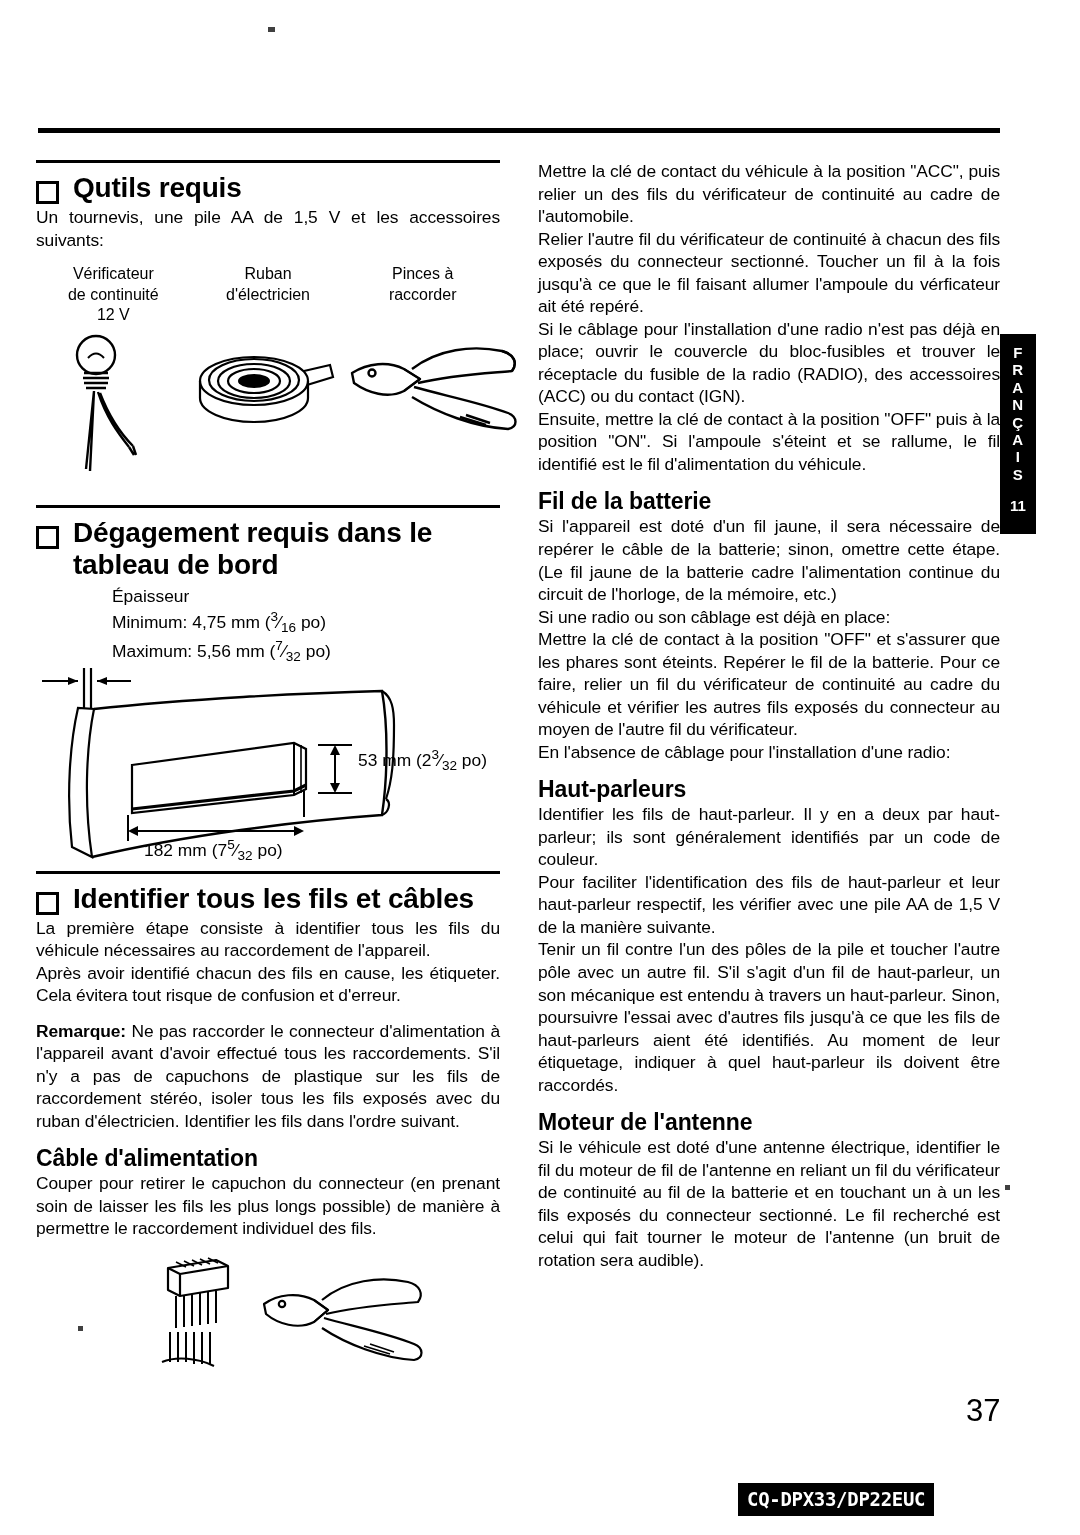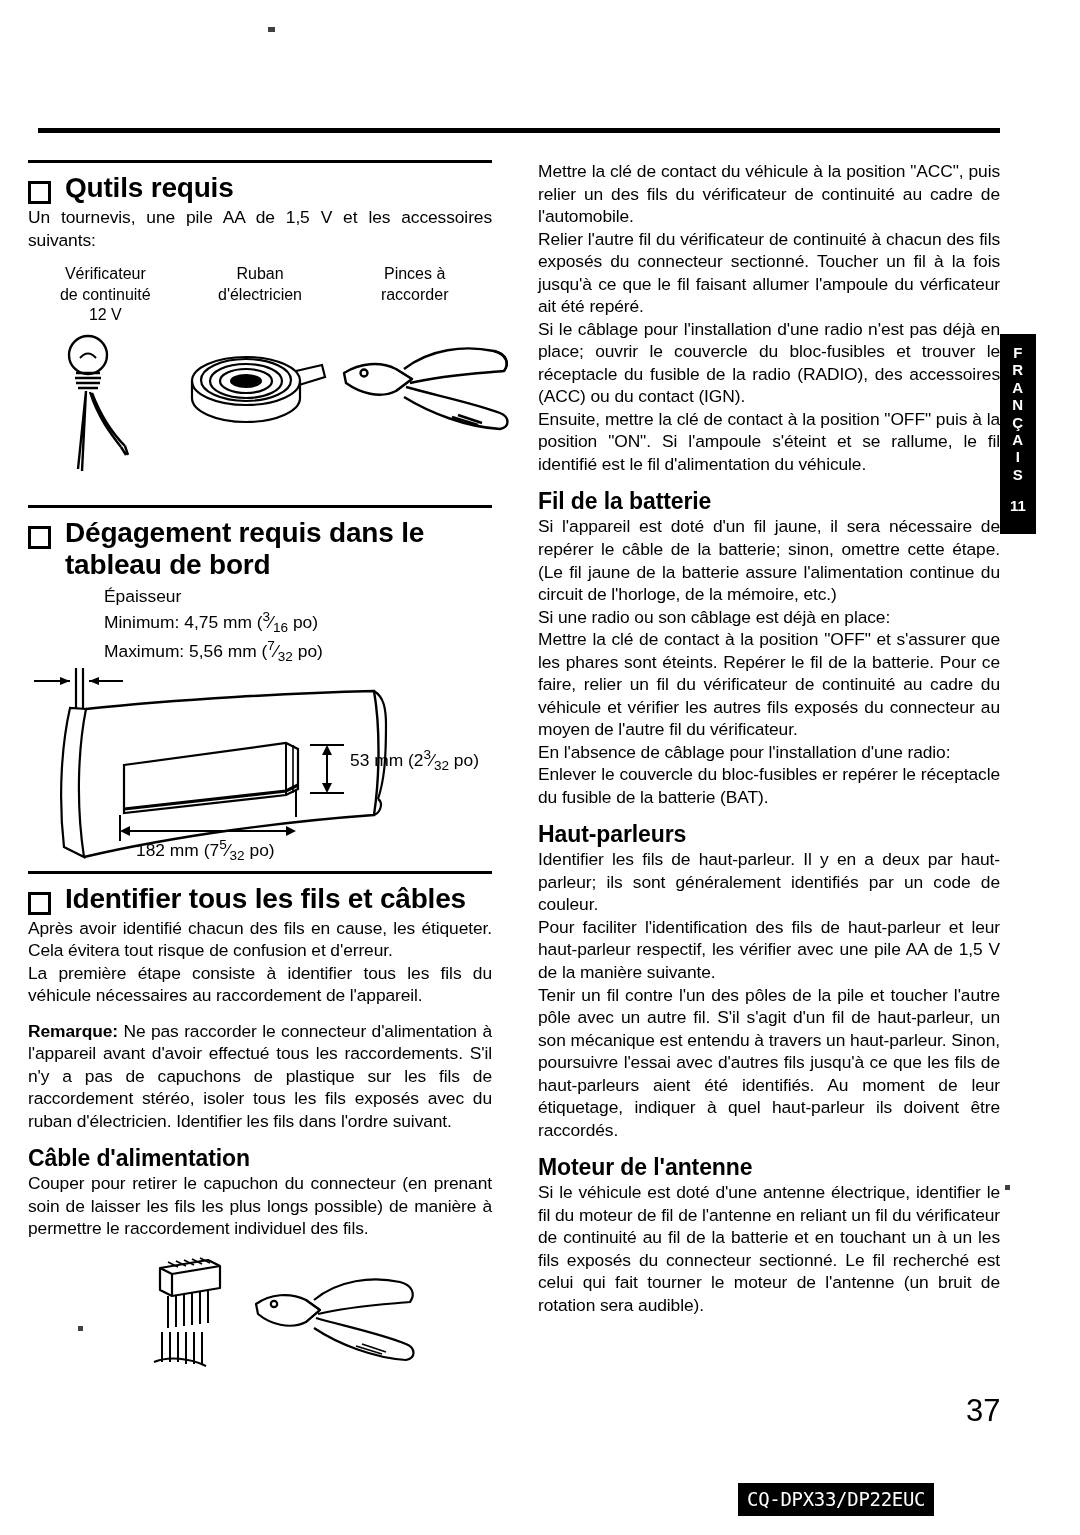--- a/index.html
+++ b/index.html
@@ -36,21 +36,21 @@
     position: absolute;
     background: #000;
     opacity: .75;
   }
 
   
   .col {
     position: absolute;
     top: 160px;
   }
-  .col-left  { left: 28px;  width: 464px; }
+  .col-left  { left: 36px;  width: 464px; }
   .col-right { left: 538px; width: 462px; }
 
   
   .sec-rule {
     height: 3px;
     background: #000;
     margin: 0 0 9px 0;
   }
   .heading {
     display: flex;
@@ -153,21 +153,21 @@
 
   
   .model-badge {
     position: absolute;
     left: 738px;
     top: 1483px;
     background: #000;
     color: #fff;
     font-family: "DejaVu Sans Mono", monospace;
     font-size: 19px;
-    font-weight: normal;
+    font-weight: bold;
     letter-spacing: -.3px;
     padding: 5px 9px 6px 9px;
   }
   .page-number {
     position: absolute;
     left: 966px;
     top: 1393px;
     font-size: 31px;
     font-weight: normal;
   }
@@ -318,22 +318,22 @@
       </div>
     </section>
 
     <section style="margin-top:6px;">
       <div class="sec-rule"></div>
       <div class="heading">
         <span class="sq"></span>
         <h2>Identifier tous les fils et câbles</h2>
       </div>
 
+      <p class="body">La première étape consiste à identifier tous les fils du véhicule nécessaires au raccordement de l'appareil.</p>
       <p class="body">Après avoir identifié chacun des fils en cause, les étiqueter. Cela évitera tout risque de confusion et d'erreur.</p>
-      <p class="body">La première étape consiste à identifier tous les fils du véhicule nécessaires au raccordement de l'appareil.</p>
 
       <div class="gap"></div>
       <p class="body"><span class="lead">Remarque:</span><span> Ne pas raccorder le connecteur d'alimentation à l'appareil avant d'avoir effectué tous les raccordements. S'il n'y a pas de capuchons de plastique sur les fils de raccordement stéréo, isoler tous les fils exposés avec du ruban d'électricien. Identifier les fils dans l'ordre suivant.</span></p>
 
       <div class="gap"></div>
       <h3 class="sub">Câble d'alimentation</h3>
       <p class="body">Couper pour retirer le capuchon du connecteur (en prenant soin de laisser les fils les plus longs possible) de manière à permettre le raccordement individuel des fils.</p>
 
       <div class="conn-art">
         <svg width="340" height="140" viewBox="0 0 340 140">
@@ -359,25 +359,24 @@
   </div>
 
   <div class="col col-right">
     <p class="body">Mettre la clé de contact du véhicule à la position "ACC", puis relier un des fils du vérificateur de continuité au cadre de l'automobile.</p>
     <p class="body">Relier l'autre fil du vérificateur de continuité à chacun des fils exposés du connecteur sectionné. Toucher un fil à la fois jusqu'à ce que le fil faisant allumer l'ampoule du vérficateur ait été repéré.</p>
     <p class="body">Si le câblage pour l'installation d'une radio n'est pas déjà en place; ouvrir le couvercle du bloc-fusibles et trouver le réceptacle du fusible de la radio (RADIO), des accessoires (ACC) ou du contact (IGN).</p>
     <p class="body">Ensuite, mettre la clé de contact à la position "OFF" puis à la position "ON". Si l'ampoule s'éteint et se rallume, le fil identifié est le fil d'alimentation du véhicule.</p>
 
     <div class="gap"></div>
     <h3 class="sub">Fil de la batterie</h3>
-    <p class="body">Si l'appareil est doté d'un fil jaune, il sera nécessaire de repérer le câble de la batterie; sinon, omettre cette étape. (Le fil jaune de la batterie assure l'alimentation continue du circuit de l'horloge, de la mémoire, etc.)</p>
+    <p class="body">Si l'appareil est doté d'un fil jaune, il sera nécessaire de repérer le câble de la batterie; sinon, omettre cette étape. (Le fil jaune de la batterie cadre l'alimentation continue du circuit de l'horloge, de la mémoire, etc.)</p>
     <p class="body last">Si une radio ou son câblage est déjà en place:</p>
     <p class="body">Mettre la clé de contact à la position "OFF" et s'assurer que les phares sont éteints. Repérer le fil de la batterie. Pour ce faire, relier un fil du vérificateur de continuité au cadre du véhicule et vérifier les autres fils exposés du connecteur au moyen de l'autre fil du vérificateur.</p>
     <p class="body">En l'absence de câblage pour l'installation d'une radio:</p>
-    <p class="body">Enlever le couvercle du bloc-fusibles er repérer le réceptacle du fusible de la batterie (BAT).</p>
 
     <div class="gap"></div>
     <h3 class="sub">Haut-parleurs</h3>
     <p class="body">Identifier les fils de haut-parleur. Il y en a deux par haut-parleur; ils sont généralement identifiés par un code de couleur.</p>
     <p class="body">Pour faciliter l'identification des fils de haut-parleur et leur haut-parleur respectif, les vérifier avec une pile AA de 1,5 V de la manière suivante.</p>
     <p class="body">Tenir un fil contre l'un des pôles de la pile et toucher l'autre pôle avec un autre fil. S'il s'agit d'un fil de haut-parleur, un son mécanique est entendu à travers un haut-parleur. Sinon, poursuivre l'essai avec d'autres fils jusqu'à ce que les fils de haut-parleurs aient été identifiés. Au moment de leur étiquetage, indiquer à quel haut-parleur ils doivent être raccordés.</p>
 
     <div class="gap"></div>
     <h3 class="sub">Moteur de l'antenne</h3>
     <p class="body">Si le véhicule est doté d'une antenne électrique, identifier le fil du moteur de fil de l'antenne en reliant un fil du vérificateur de continuité au fil de la batterie et en touchant un à un les fils exposés du connecteur sectionné. Le fil recherché est celui qui fait tourner le moteur de l'antenne (un bruit de rotation sera audible).</p>

